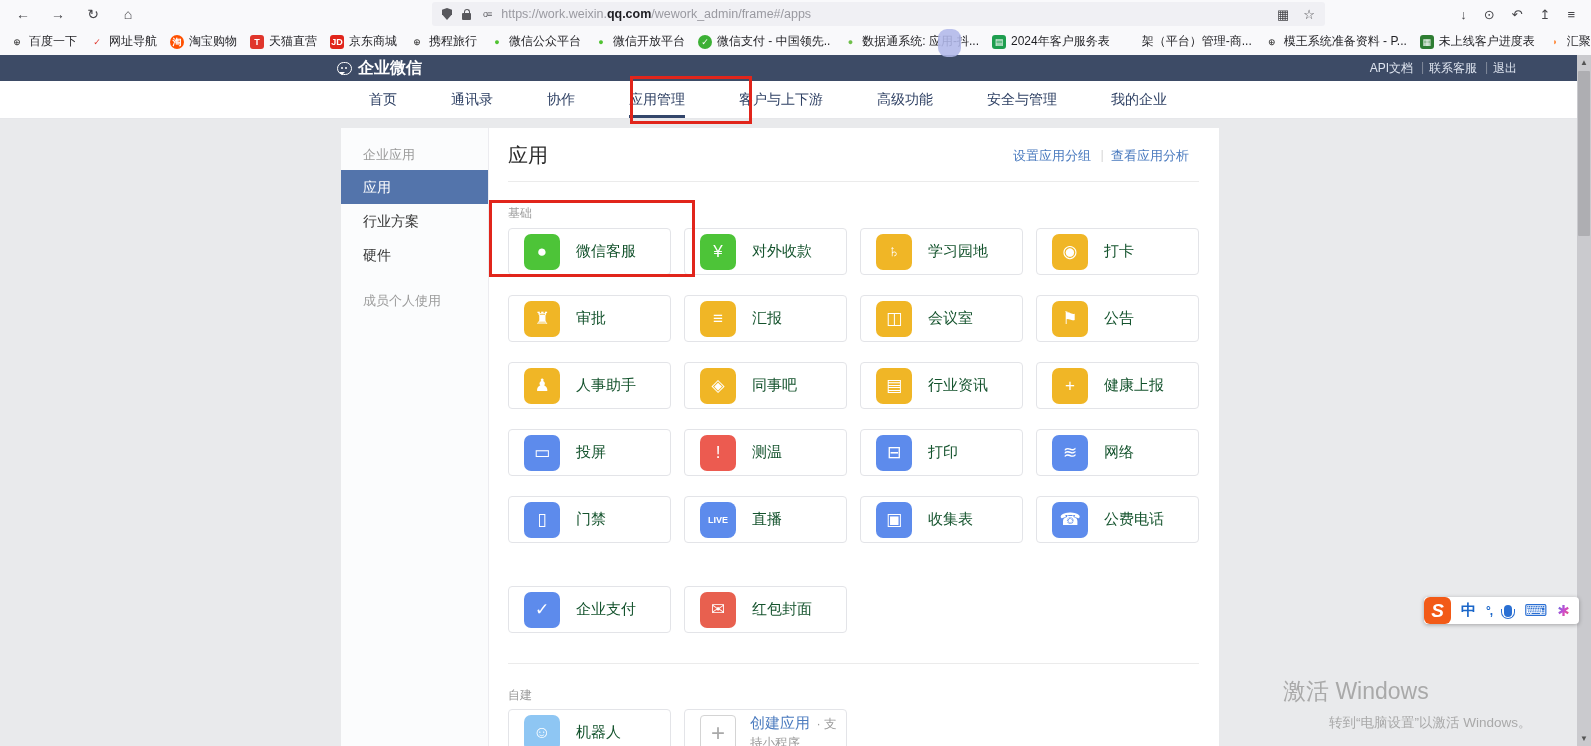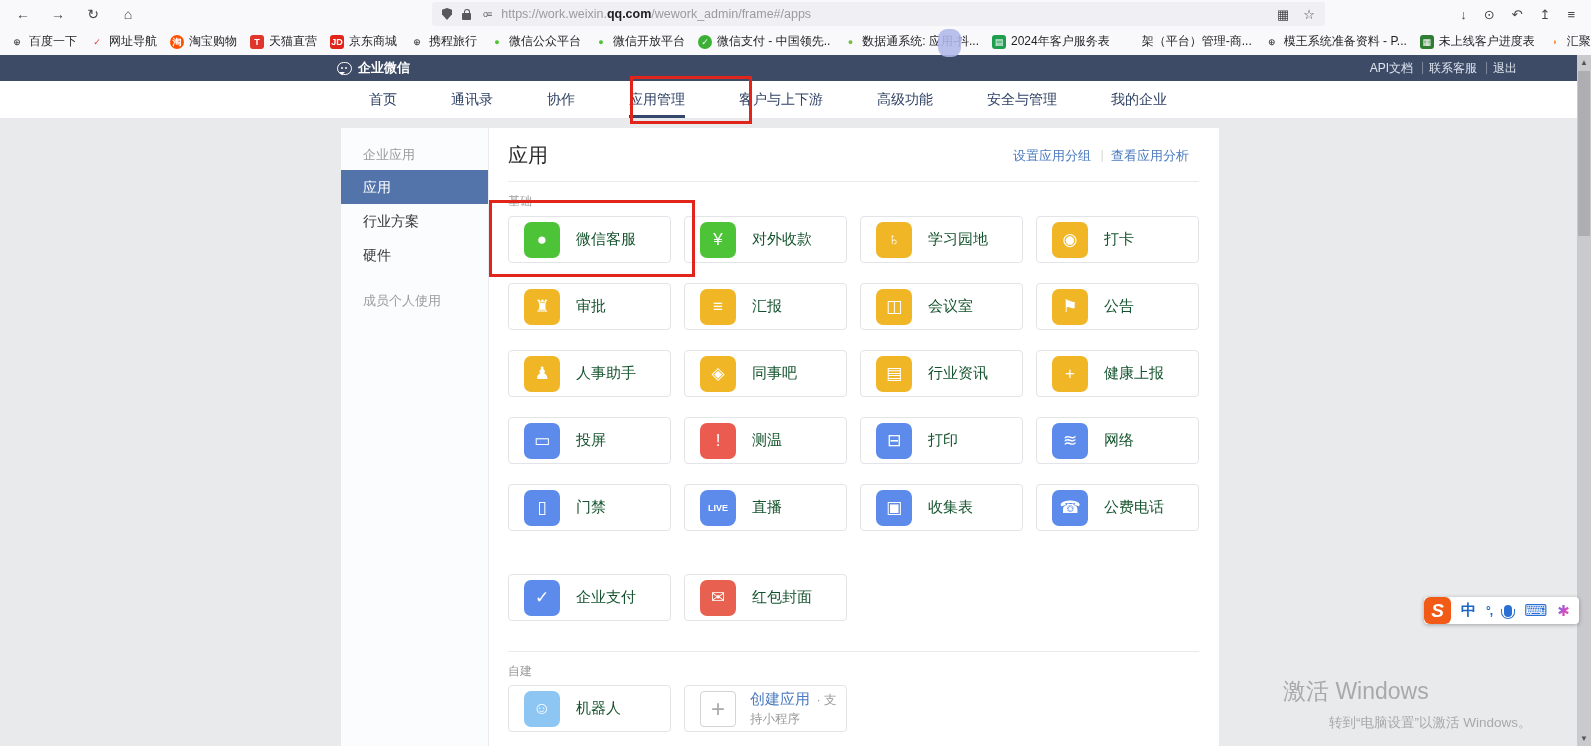--- a/index.html
+++ b/index.html
@@ -25,21 +25,21 @@
   .fav { width:14px; height:14px; border-radius:3px; font-size:9px; font-weight:bold; display:inline-flex; align-items:center; justify-content:center; line-height:14px; }
   .fav.round { border-radius:50%; }
 
   .txt-cursor { position:absolute; left:938px; top:29px; width:23px; height:28px; background:#b0b7e9; opacity:.88; border-radius:9px; z-index:60; }
 
   
   .site-nav { position:absolute; top:55px; left:0; width:1577px; height:26px; background:#3d4b66; display:flex; align-items:center; padding-left:337px; z-index:4; }
   .logo-bubble { width:15px; height:13px; border:1.5px solid #fff; border-radius:8px; position:relative; margin-right:6px; }
   .logo-bubble::before { content:""; position:absolute; top:4.5px; left:3px; width:2px; height:2px; border-radius:50%; background:#fff; box-shadow:4px 0 0 #fff; }
   .logo-bubble::after { content:""; position:absolute; bottom:-4px; left:1px; border:3px solid transparent; border-top-color:#fff; }
-  .brand { color:#fff; font-size:13px; font-weight:bold; }
+  .brand { color:#fff; font-size:16px; font-weight:bold; }
   .nav-right { margin-left:auto; margin-right:52px; display:flex; align-items:flex-start; font-size:12px; color:#dfe5f0; }
   .nav-right .hlink { cursor:pointer; padding:0 8px; position:relative; }
   .nav-right .hlink:not(:last-child)::after { content:"|"; position:absolute; right:-3px; color:rgba(255,255,255,.35); }
 
   
   .tab-bar { position:absolute; top:81px; left:0; width:1577px; height:38px; background:#fff; border-bottom:1px solid #e6e7ea; display:flex; align-items:stretch; padding-left:342px; z-index:3; }
   .tab { padding:0 27px; font-size:14px; color:#2f4164; line-height:37px; position:relative; cursor:pointer; }
   .tab.active::after { content:""; position:absolute; left:27px; right:27px; bottom:0; height:3px; background:#33466b; }
 
   
@@ -50,21 +50,21 @@
   .side-item.active { background:#5374ab; color:#fff; }
   .side-gap { height:14px; }
 
   .main { flex:1; padding:14px 22px 0 19px; position:relative; }
   .title-row { display:flex; align-items:center; }
   .page-title { font-size:20px; color:#2b2b2b; }
   .actions { margin-left:auto; display:flex; align-items:center; font-size:13px; color:#4b7bbf; }
   .actions .alink { cursor:pointer; padding:0 10px; position:relative; }
   .actions .alink:not(:last-child)::after { content:"|"; position:absolute; right:-3px; color:#d9d9d9; }
   .h-divider { height:1px; background:#ebebeb; margin-top:12px; }
-  .section-label { margin-top:12px; font-size:12px; color:#9b9b9b; line-height:14px; }
+  .section-label { margin-top:24px; font-size:12px; color:#9b9b9b; line-height:14px; }
   .grid { margin-top:8px; display:grid; grid-template-columns:repeat(4,163px); gap:20px 13px; }
   .grid.pay { margin-top:43px; }
   .grid.custom { margin-top:7px; }
   .card { height:47px; border:1px solid #e3e4e8; border-radius:4px; background:#fff; display:flex; align-items:center; padding-left:15px; gap:16px; cursor:pointer; }
   .app-glyph { width:36px; height:36px; border-radius:7px; color:#fff; display:flex; align-items:center; justify-content:center; font-size:17px; flex:0 0 36px; }
   .app-glyph.glyph-text { font-size:9px; font-weight:bold; letter-spacing:0;border-radius:8px; }
   .app-label { font-size:15px; color:#14532d; }
   .sec-divider { height:1px; background:#ebebeb; margin-top:30px; }
   .create-card { height:47px; border:1px solid #e3e4e8; border-radius:4px; display:flex; align-items:center; padding-left:15px; gap:14px; cursor:pointer; background:#fff; }
   .plus-box { width:36px; height:36px; border:1px solid #d4d4d4; border-radius:4px; color:#a9a9a9; font-size:24px; font-weight:300; display:flex; align-items:center; justify-content:center; flex:0 0 36px; }

